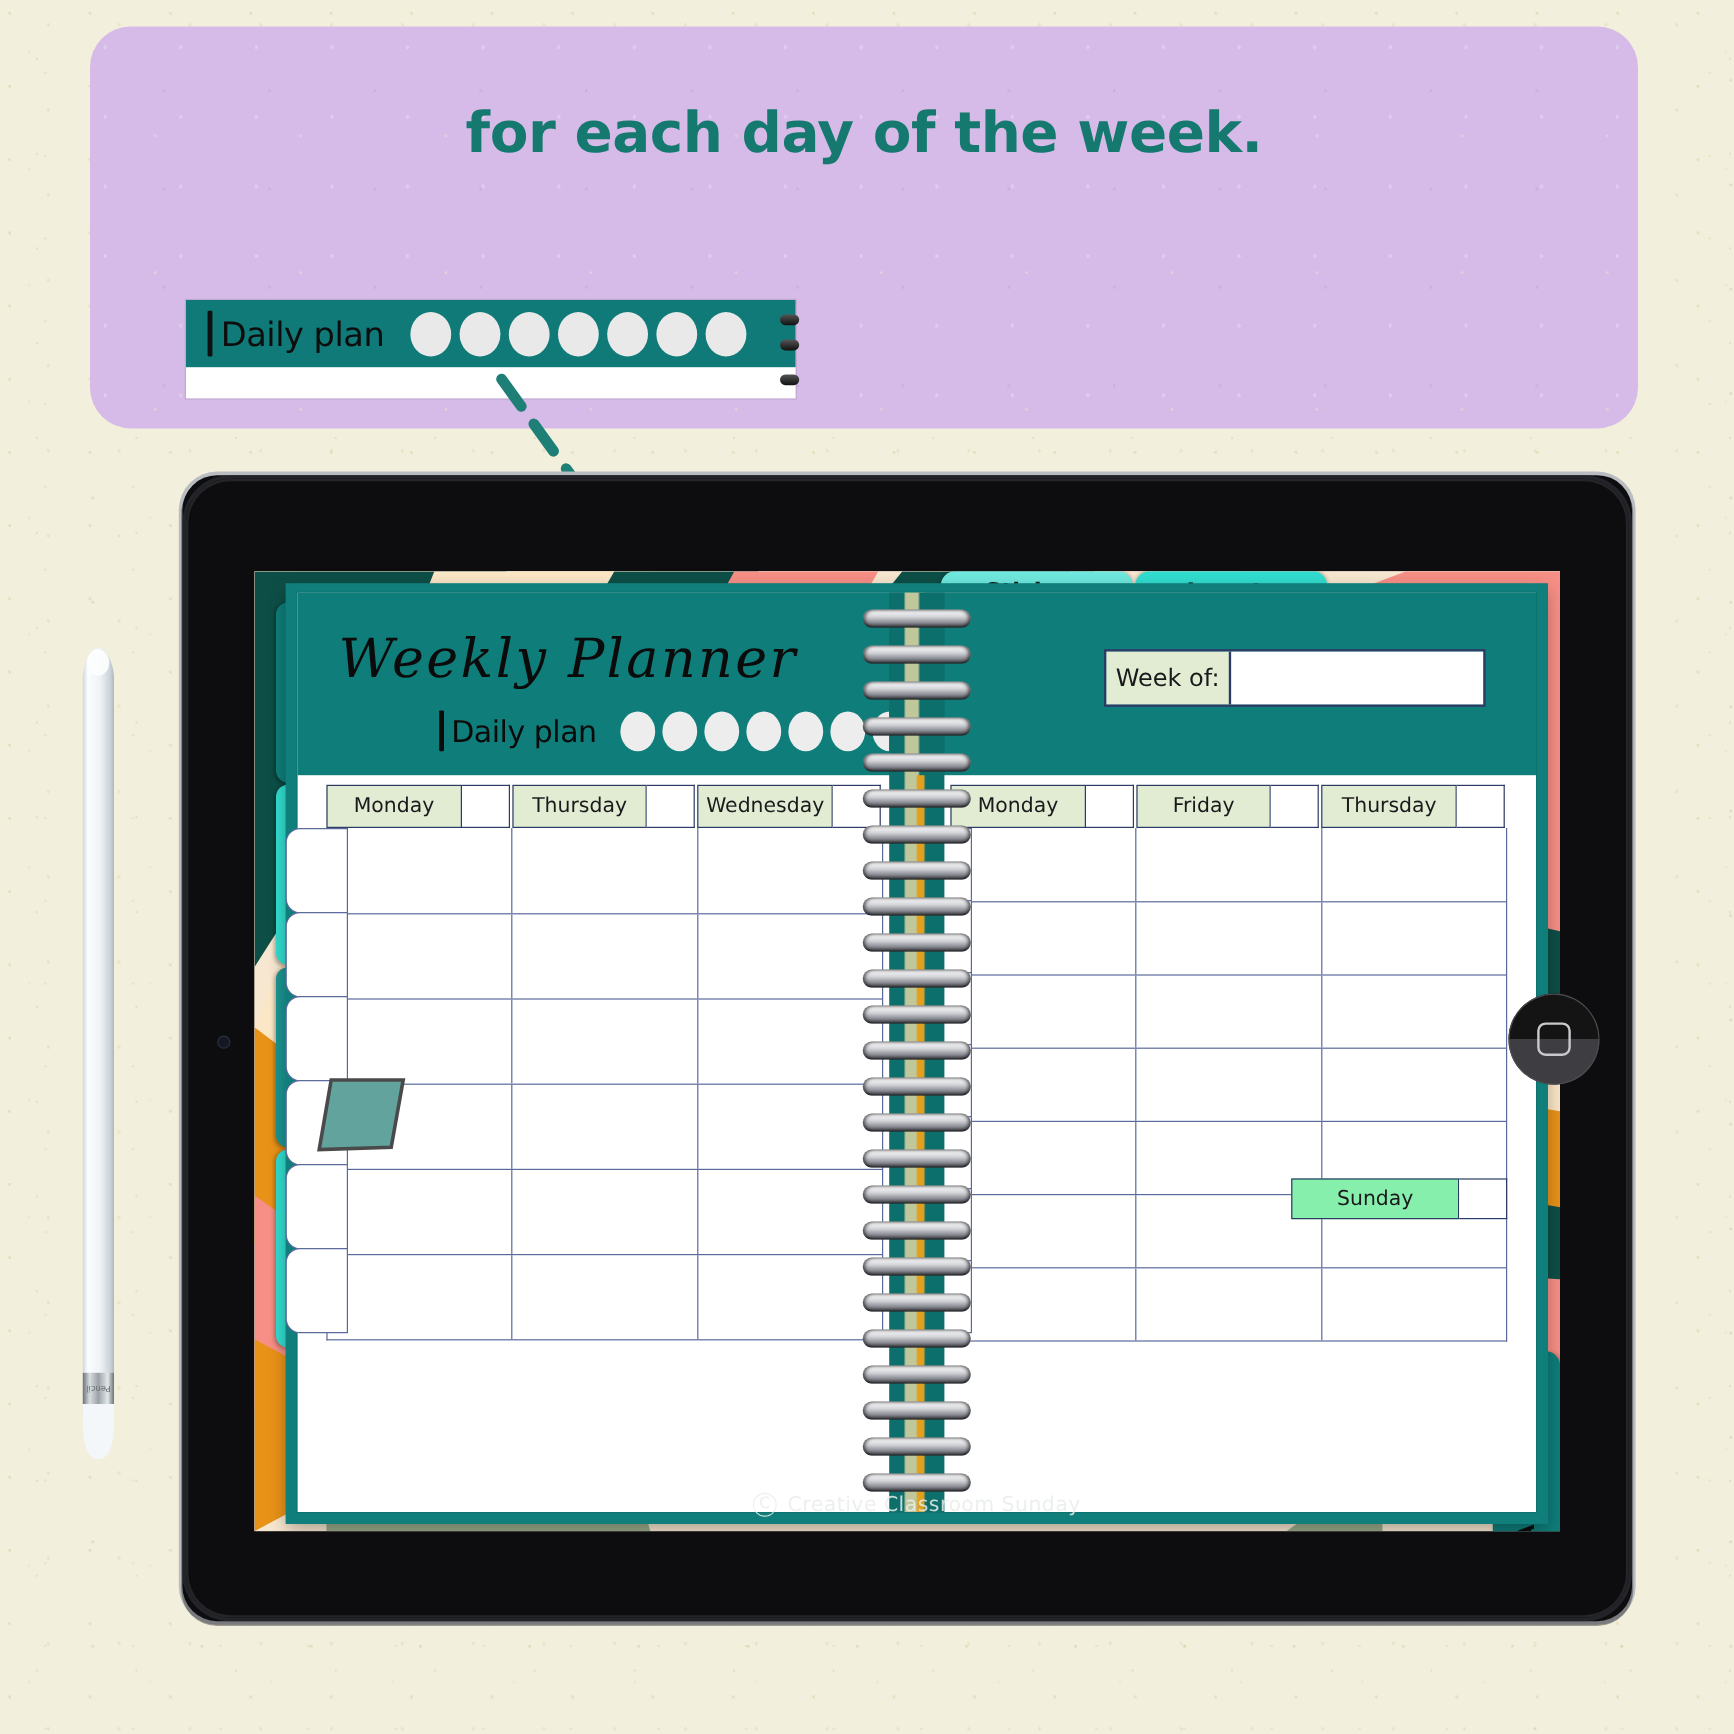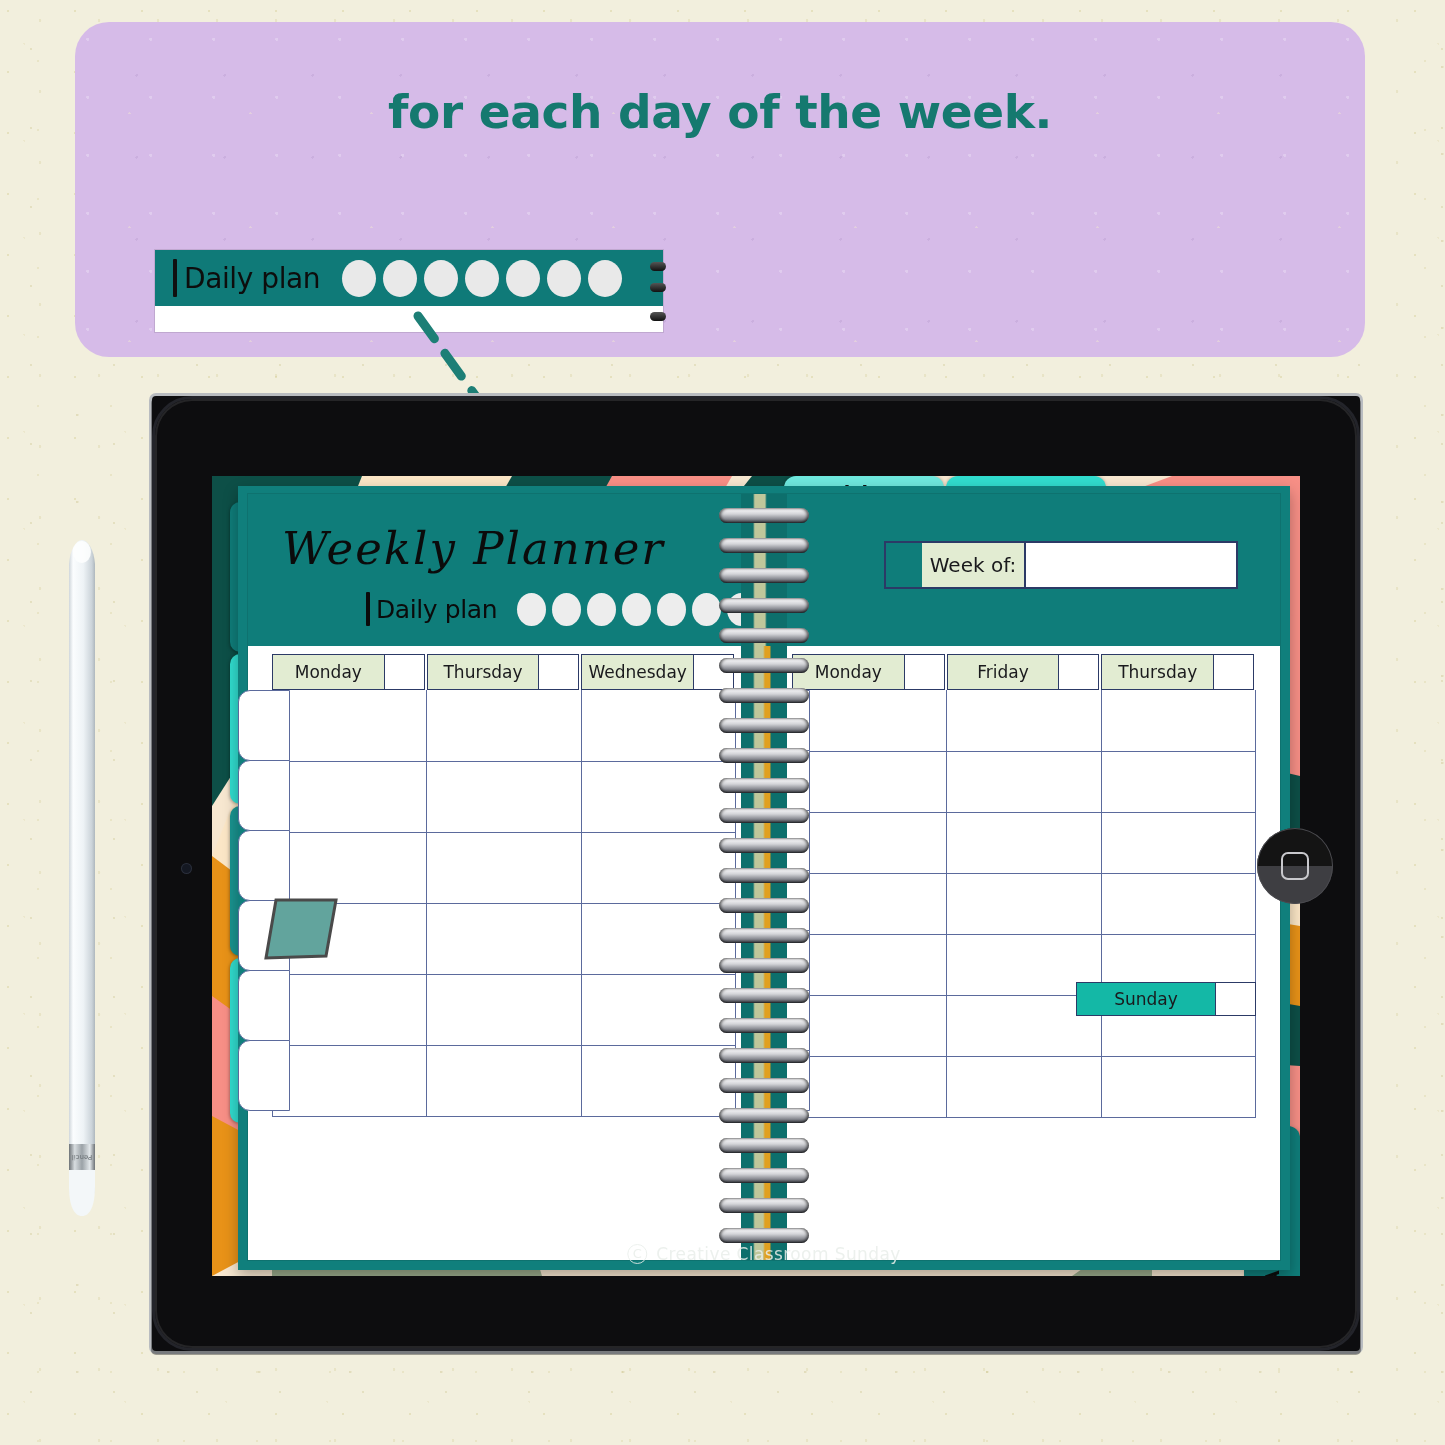--- a/index.html
+++ b/index.html
@@ -86,21 +86,21 @@
   }
 
   
   #dash-line { position: absolute; left: 0; top: 0; width: 1445px; height: 1445px; pointer-events: none; }
 
   
   #tablet {
     position: absolute; left: 152px; top: 396px;
     width: 1208px; height: 955px;
     background: #0d0d0f;
-    border-radius: 4px;
+    border-radius: 29px;
     box-shadow: 0 3px 0 1px rgba(0,0,0,.35), 0 0 0 3px #b9bcc0;
     overflow: hidden;
   }
   #tablet-edge {
     position: absolute; inset: 0; border-radius: 40px;
     border: 3px solid #23242a;
     box-shadow: inset 0 0 0 2px rgba(255,255,255,.10);
     pointer-events: none;
   }
   #tablet-cam {
@@ -165,21 +165,20 @@
   }
   #dp-row .dots { display: flex; gap: 6px; margin-left: 20px; }
   #dp-row .dots i {
     display: block; width: 29px; height: 33px; border-radius: 50%; background: #ededed;
   }
   
   #week-of {
     position: absolute; right: 42px; top: 47px;
     display: flex; height: 48px;
     border: 2px solid #2c3a66;
-    padding-left: 36px;
   }
   #week-of .cap {
     width: 104px; background: #e2ecd2; color: #19191c;
     font-family: "DejaVu Sans", sans-serif; font-size: 20px;
     display: flex; align-items: center; justify-content: center;
     border-right: 2px solid #2c3a66;
   }
   #week-of .fld { width: 210px; background: #fff; }
 
   
@@ -234,21 +233,21 @@
     background: #fff;
     box-sizing: border-box;
   }
 
   
   #sunday-hdr {
     position: absolute; right: 0; width: 180px; height: 34px; top: 292px;
     display: flex;
   }
   #sunday-hdr .cap {
-    flex: 1; background: #14b8a6; border: 1.6px solid #2c3a66;
+    flex: 1; background: #86efac; border: 1.6px solid #2c3a66;
     display: flex; align-items: center; justify-content: center;
     font-family: "DejaVu Sans", sans-serif; font-size: 17px; color: #1a1a1d;
   }
   #sunday-hdr .box { width: 40px; background: #fff; border: 1.6px solid #2c3a66; border-left: none; }
 
   
   .side-tab {
     position: absolute; left: 0; width: 54px;
     border-radius: 10px 0 0 10px;
     box-shadow: -1px 1px 3px rgba(0,0,0,.25);

